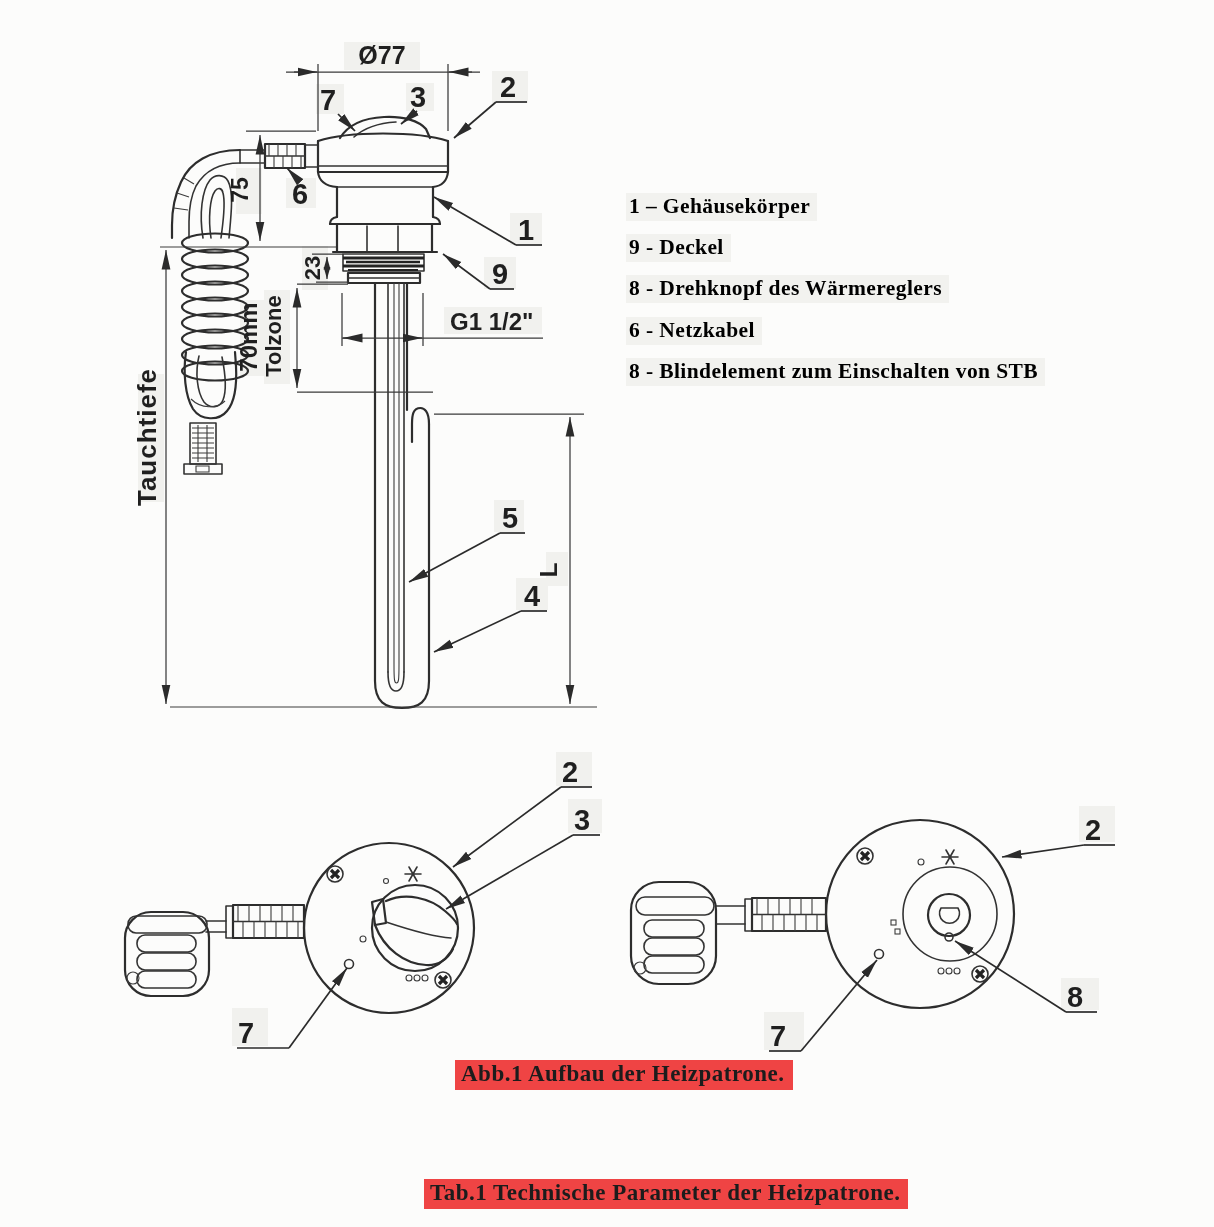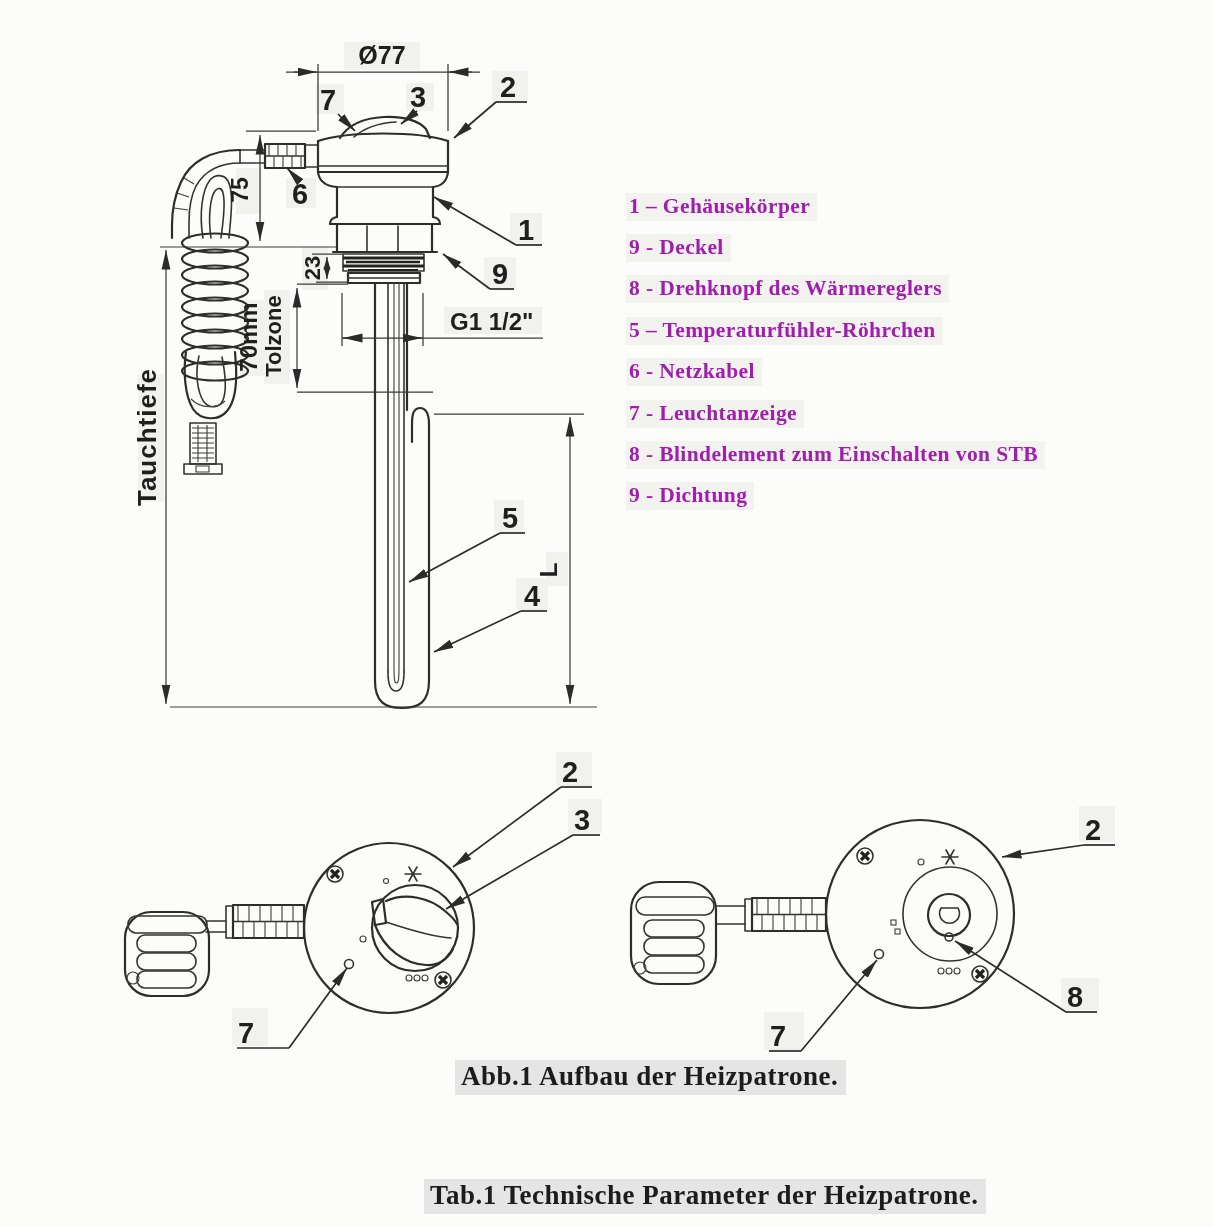--- a/index.html
+++ b/index.html
@@ -17,24 +17,24 @@
   .band{stroke:#222;fill:none;}
   .hl{fill:#f1f1ee;}
   .dimtxt{font-size:23px;}
   .dimtxt-sm{font-size:22px;}
   .dimtxt-md{font-size:24px;}
   .dimtxt-big{font-size:26px;letter-spacing:1px;}
   .diatxt{font-size:25px;}
   .callout{font-size:29px;}
   .legend{position:absolute;left:626px;top:186px;}
   .legend-row{height:41.4px;display:flex;align-items:center;}
-  .legend-text{font-family:"Liberation Serif",serif;font-size:21.5px;color:#a21caf;
+  .legend-text{font-family:"Liberation Serif",serif;font-size:21.5px;color:#000000;
                background:#f2f2ef;padding:1px 7px 2px 3px;white-space:nowrap;letter-spacing:.4px;}
-  .caption{position:absolute;font-family:"Liberation Serif",serif;font-size:27px;color:#1c1c1c;
-           letter-spacing:.5px;background:#e5e5e5;padding:1px 8px 3px 6px;white-space:nowrap;}
+  .caption{position:absolute;font-family:"Liberation Serif",serif;font-size:23px;color:#1c1c1c;
+           letter-spacing:.5px;background:#ef4444;padding:1px 8px 3px 6px;white-space:nowrap;}
   .caption-figure{left:455px;top:1060px;}
   .caption-table{left:424px;top:1179px;}
 </style>
 </head>
 <body>
 
 <div class="page">
 
 <svg width="1214" height="1227" viewBox="0 0 1214 1227">
   <defs>
@@ -378,32 +378,23 @@
     <div class="legend-row">
         <span class="legend-text">1 – Gehäusekörper</span>
       </div>
     <div class="legend-row">
         <span class="legend-text">9 - Deckel</span>
       </div>
     <div class="legend-row">
         <span class="legend-text">8 - Drehknopf des Wärmereglers</span>
       </div>
     <div class="legend-row">
-        <span class="legend-text">5 – Temperaturfühler-Röhrchen</span>
-      </div>
-    <div class="legend-row">
         <span class="legend-text">6 - Netzkabel</span>
-      </div>
-    <div class="legend-row">
-        <span class="legend-text">7 - Leuchtanzeige</span>
       </div>
     <div class="legend-row">
         <span class="legend-text">8 - Blindelement zum Einschalten von STB</span>
       </div>
-    <div class="legend-row">
-        <span class="legend-text">9 - Dichtung</span>
-      </div>
   </div>
 
   <div class="caption caption-figure">Abb.1 Aufbau der Heizpatrone.</div>
   <div class="caption caption-table">Tab.1 Technische Parameter der Heizpatrone.</div>
 
 </div>
 
 </body></html>

